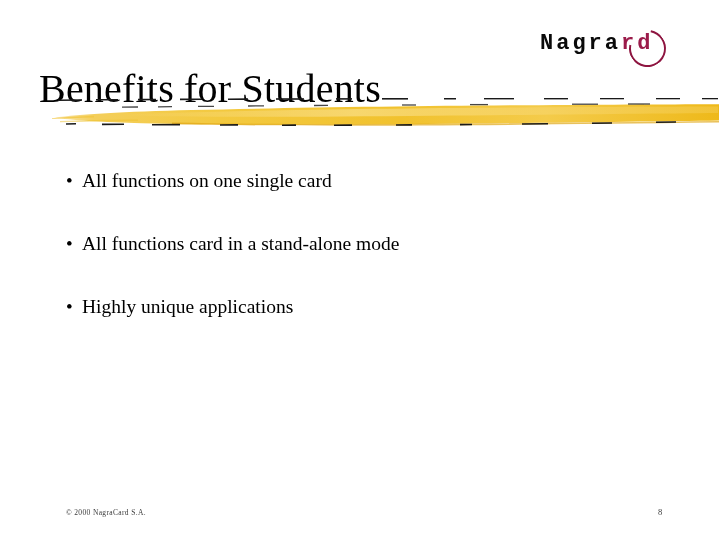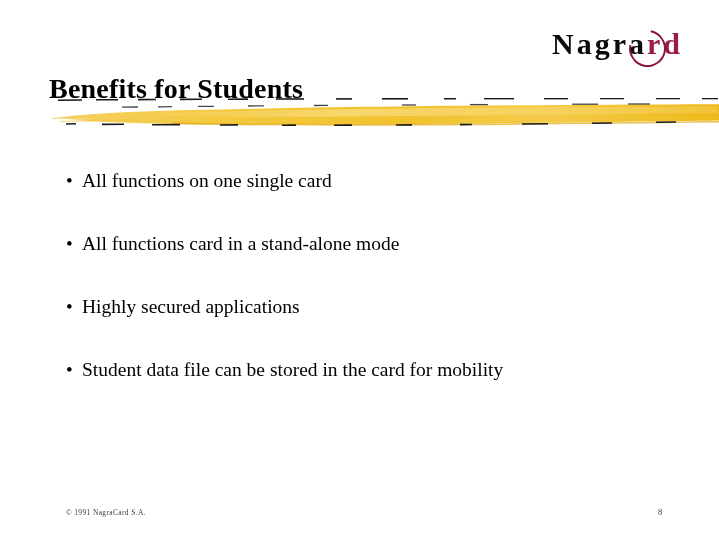--- a/index.html
+++ b/index.html
@@ -22,24 +22,24 @@
   
   #logo {
     position: absolute;
     left: 536px;
     top: 22px;
     width: 170px;
     height: 52px;
   }
   #logo .wordmark {
     position: absolute;
-    left: 16px;
+    left: 4px;
     top: 0;
-    font-family: Liberation Serif, serif;
-    font-size: 30px;
+    font-family: Liberation Mono, monospace;
+    font-size: 22px;
     font-weight: 600;
     letter-spacing: 3.0px;
     line-height: 44px;
     white-space: nowrap;
     color: #000000;
   }
   #logo .lg-black { color: #0a0a0a; }
   #logo .lg-red   { color: #9b1b4a; }
   #logo .lg-a     { color: #0a0a0a; position: relative; }
   #logo .ring {
@@ -52,28 +52,27 @@
     border-radius: 50%;
     box-sizing: border-box;
     
     border-top-color: transparent;
     transform: rotate(-34deg);
   }
 
   
   #title {
     position: absolute;
-    left: 49px;
+    left: 39px;
     top: 67px;
-    font-size: 28px;
+    font-size: 40px;
     line-height: 44px;
     color: #000000;
     white-space: nowrap;
     letter-spacing: 0.2px;
-    font-weight: bold;
   }
 
   
   #brush {
     position: absolute;
     left: 52px;
     top: 98px;
     width: 667px;
     height: 36px;
   }
@@ -221,26 +220,23 @@
 
     <div class="bullet-row">
       <span class="bullet-dot">•</span><span class="bullet-text">All functions on one single card</span>
     </div>
 
     <div class="bullet-row">
       <span class="bullet-dot">•</span><span class="bullet-text">All functions card in a stand-alone mode</span>
     </div>
 
     <div class="bullet-row">
-      <span class="bullet-dot">•</span><span class="bullet-text">Highly secured applications</span>
+      <span class="bullet-dot">•</span><span class="bullet-text">Highly unique applications</span>
     </div>
 
 
-    <div class="bullet-row">
-      <span class="bullet-dot">•</span><span class="bullet-text">Student data file can be stored in the card for mobility</span>
-    </div>
 
   </div>
 
-  <div id="footer-copy">© 1991 NagraCard S.A.</div>
+  <div id="footer-copy">© 2000 NagraCard S.A.</div>
   <div id="footer-page">8</div>
 
 </div>
 
 </body></html>

